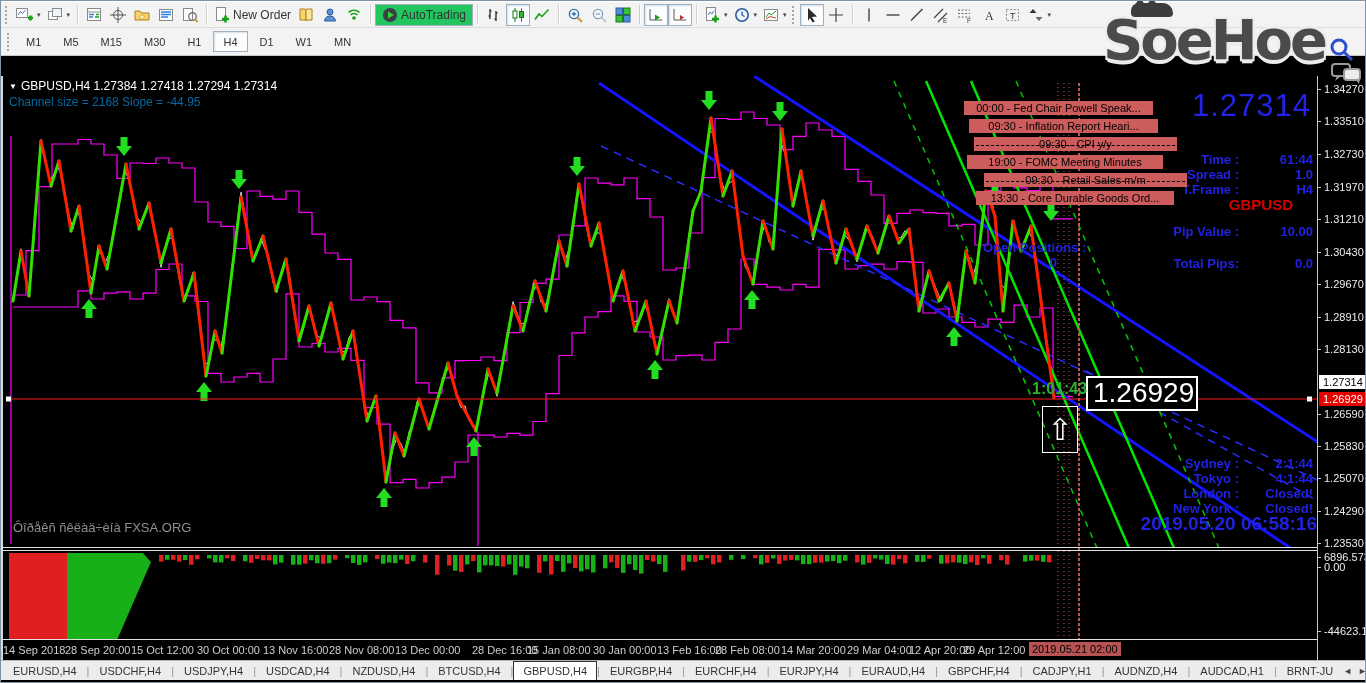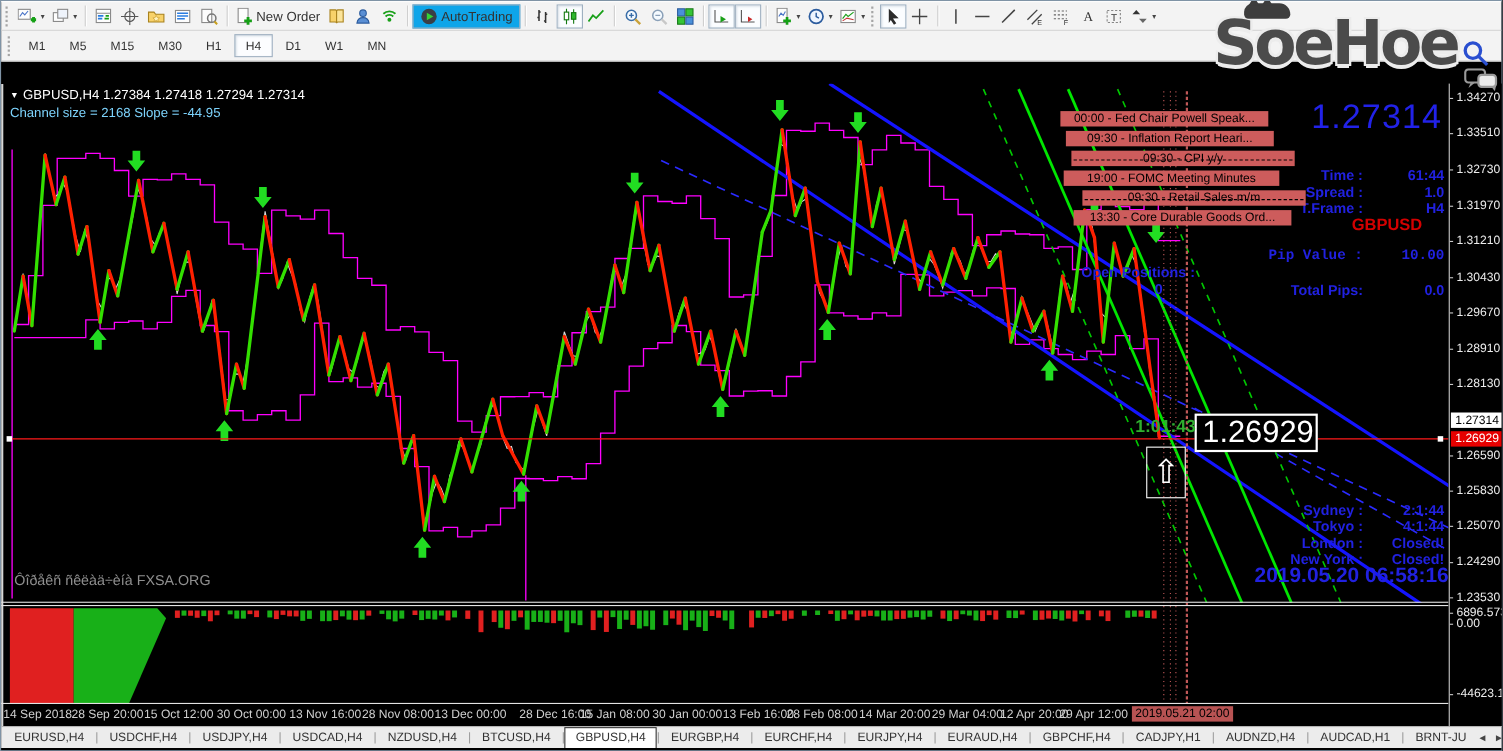--- a/index.html
+++ b/index.html
@@ -12,34 +12,34 @@
   .appicon::after{content:"";position:absolute;left:2px;top:2px;width:11px;height:3px;background:#3f8fbf;}
   .menu-item{padding:2px 10px;}
   .win-controls{position:absolute;right:6px;top:2px;display:flex;gap:3px;}
   .win-btn{width:22px;height:16px;border:1px solid #97a5b5;background:#eef2f6;font-size:10px;line-height:13px;text-align:center;color:#333;}
 
   
   .toolbar{height:27px;background:#f3f3f3;border-top:1px solid #fff;border-bottom:1px solid #dcdcdc;display:flex;align-items:center;padding:0 2px;position:relative;z-index:2;}
   .grip{width:3px;height:18px;margin:0 5px 0 2px;border-left:2px dotted #a5a5a5;}
   .tbtn{height:22px;min-width:24px;display:flex;align-items:center;justify-content:center;gap:3px;padding:0 2px;border:1px solid transparent;background:transparent;color:#333;font-family:inherit;}
   .tbtn.pressed{border:1px solid #9fb0c0;background:#fbfdff;box-shadow:inset 1px 1px 2px #d5dde5;}
-  .tbtn.framed{border:1px solid #9fb0c0;background:#0ea5e9;padding:0 6px;}
+  .tbtn.framed{border:1px solid #9fb0c0;background:#22c55e;padding:0 6px;}
   .tbtn .drop{font-size:7px;color:#444;margin-left:1px;}
   .tlabel{font-size:12px;white-space:nowrap;}
   .tsep{width:1px;height:19px;background:#cfcfcf;margin:0 4px;box-shadow:1px 0 0 #fff;}
   .tfbar{height:28px;background:#f3f3f3;border-bottom:1px solid #c9c9c9;display:flex;align-items:center;padding-left:4px;}
   .tf{font-size:11px;color:#333;padding:4px 9px 3px;margin:0 1px;border:1px solid transparent;}
   .tf.active{border:1px solid #9fb0c0;background:#fcfdff;box-shadow:inset 1px 1px 2px #d5dde5;}
 
   
   .chartarea{position:absolute;top:75px;left:0;width:1366px;height:584px;background:#000;box-shadow:inset 2px 0 0 #d8d8d8;}
   .gfx{position:absolute;left:0;top:0;}
   .ohlc{position:absolute;left:8px;top:3px;font-size:12px;color:#fff;white-space:nowrap;}
   .ohlc .ddicon{font-size:8px;margin-right:4px;vertical-align:1px;}
-  .chinfo{position:absolute;left:8px;top:19px;font-size:12px;color:#7dd3fc;}
+  .chinfo{position:absolute;left:8px;top:19px;font-size:12px;color:#0369a1;}
   .bigprice{position:absolute;right:56px;top:12px;font-size:31px;color:#2222e8;letter-spacing:1px;}
   .irow{position:absolute;right:54px;width:330px;display:flex;justify-content:flex-end;font-size:13px;font-weight:700;color:#2121e0;}
   .irow .val{width:74px;text-align:right;}
   .symred{position:absolute;right:74px;top:120px;font-size:15px;font-weight:700;color:#d40000;}
   .datetime{position:absolute;right:50px;top:437px;font-size:19px;font-weight:700;color:#2121e0;}
   .countdown{position:absolute;left:1031px;top:304px;font-size:16px;font-weight:700;color:#2fae2f;z-index:6;}
   .pricebox{position:absolute;left:1085px;top:300px;width:112px;height:35px;border:2px solid #fff;background:#000;color:#fff;font-size:28px;line-height:30px;padding-left:5px;z-index:5;}
   .arrowbox{position:absolute;left:1041px;top:330px;width:36px;height:47px;border:1px solid #fff;color:#fff;font-size:30px;line-height:46px;text-align:center;z-index:5;}
   .watermark{position:absolute;left:12px;top:444px;font-size:13px;color:#8f8f8f;}
   .indlabel{position:absolute;left:8px;top:478px;font-size:11.5px;color:#fff;z-index:3;}
@@ -672,21 +672,21 @@
           <span class="val">61:44</span>
         </div>
         <div class="irow" style="top: 91px;">
           <span class="lbl">Spread :</span>
           <span class="val">1.0</span>
         </div>
         <div class="irow" style="top: 106px;">
           <span class="lbl">T.Frame :</span>
           <span class="val">H4</span>
         </div>
-        <div class="irow" style="top: 148px; font-family: Liberation Mono, monospace;">
+        <div class="irow" style="top: 148px;">
           <span class="lbl">Pip Value :</span>
           <span class="val">10.00</span>
         </div>
         <div class="irow" style="top: 164px; flex-direction: column;">
           <span class="lbl">Open Positions :</span>
           <span class="val">0</span>
         </div>
         <div class="irow" style="top: 180px;">
           <span class="lbl">Total Pips:</span>
           <span class="val">0.0</span>

